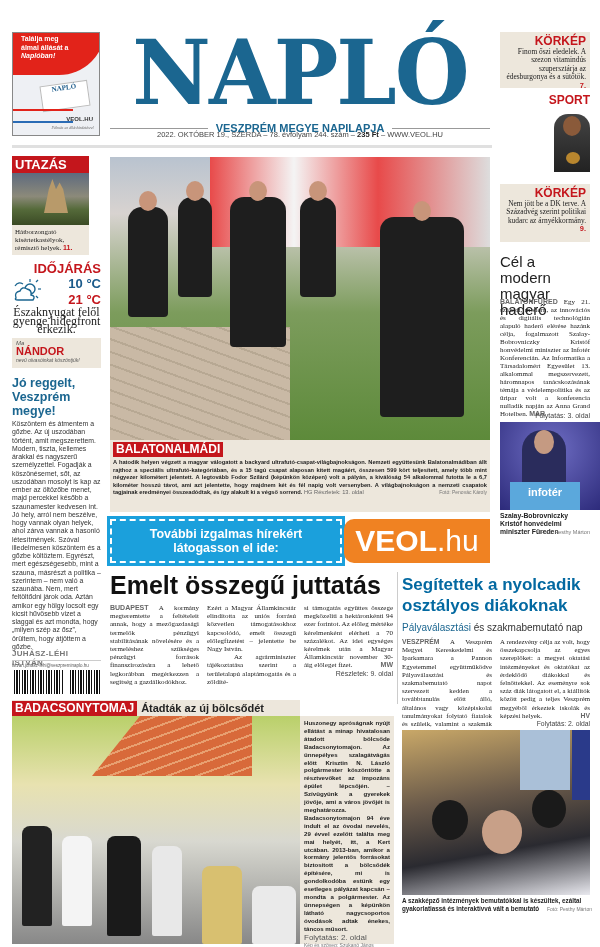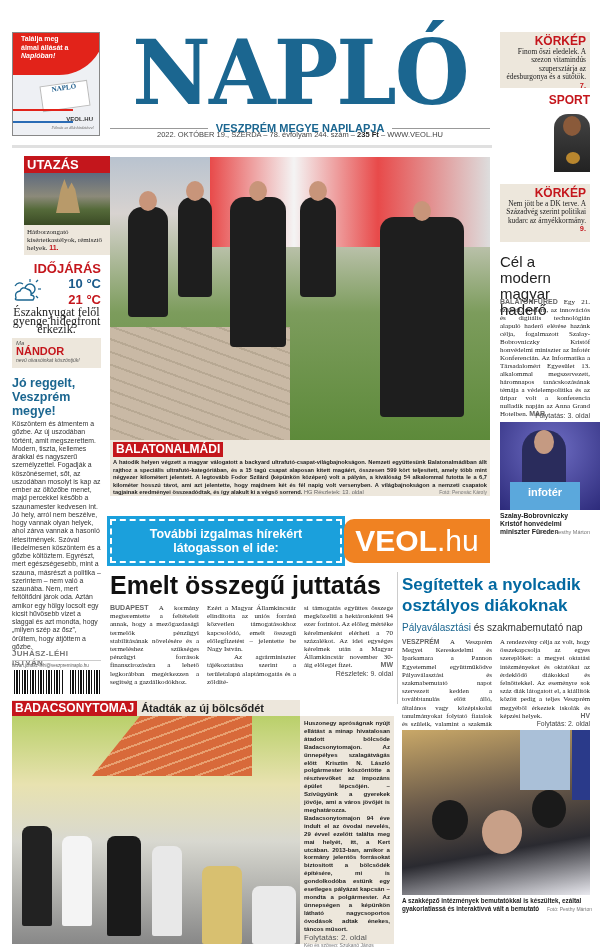--- a/index.html
+++ b/index.html
@@ -42,21 +42,21 @@
 #cel-body .lead{font-family:"Liberation Sans",sans-serif;font-weight:bold;color:#666}
 #cel-cont{left:500px;top:412px;width:90px;text-align:right;font-family:"Liberation Sans",sans-serif;font-size:7px;color:#444}
 #cel-photo{left:500px;top:422px;width:102px;height:88px;background:radial-gradient(circle at 50% 30%,#6f6ec4,#2c2a7a);overflow:hidden}
 #cel-photo .man{position:absolute;left:22px;top:8px;width:44px;height:60px;border-radius:20px 20px 4px 4px;background:#2a2c5c}
 #cel-photo .man:before{content:"";position:absolute;left:12px;top:0;width:20px;height:24px;border-radius:50%;background:#c59a82}
 #cel-photo .pod{position:absolute;left:10px;top:60px;width:70px;height:28px;background:#5ba8dc}
 #cel-photo .pod span{display:block;text-align:center;color:#fff;font-family:"Liberation Sans",sans-serif;font-weight:bold;font-size:11px;padding-top:4px}
 #cel-cap{left:500px;top:512px;width:90px;font-family:"Liberation Sans",sans-serif;font-weight:bold;font-size:6.8px;line-height:8px}
 #cel-credit{left:500px;top:529px;width:90px;text-align:right;font-family:"Liberation Sans",sans-serif;font-size:5.5px;color:#777}
 
-#utazas{left:24px;top:156px;width:86px;height:100px}
+#utazas{left:12px;top:156px;width:77px;height:100px}
 #utazas .hd{background:#c4161c;color:#fff;font-family:"Liberation Sans",sans-serif;font-weight:bold;font-size:13px;padding:1px 3px;height:17px}
 #utazas .img{height:52px;background:linear-gradient(#5e6a7e 0%,#8c8a7a 45%,#556a3a 70%,#3a4a24 100%);position:relative}
 #utazas .img:before{content:"";position:absolute;left:32px;top:6px;width:24px;height:34px;background:#b89a6a;clip-path:polygon(20% 30%,35% 0,50% 30%,65% 10%,80% 30%,100% 100%,0 100%)}
 #utazas .cap{background:#ede7dc;font-size:7px;line-height:8px;padding:3px;height:30px}
 #ido{left:12px;top:262px;width:89px}
 #ido .kick{font-size:13px;line-height:14px}
 #ido .temp{font-family:"Liberation Sans",sans-serif;font-weight:bold;font-size:13px;text-align:right;line-height:16px}
 #ido .icon{position:absolute;left:0;top:16px;width:30px;height:28px}
 #ido .desc{font-size:12px;line-height:8.5px;text-align:center;margin-top:0}
 #nevnap{left:12px;top:338px;width:89px;height:30px;background:#ede7dc;padding:2px 4px}
@@ -69,21 +69,21 @@
 #email{left:12px;top:660px;width:89px;font-family:"Liberation Sans",sans-serif;font-size:4.5px;color:#555;border-top:1px solid #ccc;padding-top:2px}
 #barcode{left:14px;top:670px;width:86px;height:24px;background:repeating-linear-gradient(90deg,#111 0 1px,#fff 1px 2px,#111 2px 4px,#fff 4px 5px,#111 5px 6px,#fff 6px 8px)}
 #barcode .gap{position:absolute;left:50px;top:0;width:6px;height:24px;background:#fff}
 
 #main-photo{left:110px;top:157px;width:380px;height:283px;overflow:hidden;background:linear-gradient(180deg,#b9c3cf 0%,#d8d3d0 20%,#7c9c5c 55%,#5d8a3a 100%)}
 #main-photo .path{position:absolute;left:0;top:170px;width:180px;height:113px;background:repeating-linear-gradient(20deg,#c9b9a5 0 10px,#b7a893 10px 12px)}
 #main-photo .banner{position:absolute;left:100px;top:0;width:280px;height:90px;background:linear-gradient(90deg,#e84a4a,#f4f4f4 30%,#e84a4a 60%,#ddd)}
 #main-photo .r{position:absolute;background:#1e1e1e;border-radius:14px 14px 4px 4px}
 #main-photo .r:before{content:"";position:absolute;left:50%;top:-16px;width:18px;height:20px;margin-left:-9px;border-radius:50%;background:#c8957a}
 
-#strip{left:110px;top:440px;width:380px;height:56px;background:#ede7dc;padding:2px 3px}
+#strip{left:110px;top:440px;width:380px;height:72px;background:#ede7dc;padding:2px 3px}
 #strip .row{display:flex;align-items:center;gap:4px}
 .tagred{background:#c4161c;color:#fff;font-family:"Liberation Sans",sans-serif;font-weight:bold;font-size:12px;padding:0 3px;line-height:15px}
 #strip .hl{font-family:"Liberation Sans",sans-serif;font-weight:bold;font-size:11.5px}
 #strip .body{font-family:"Liberation Sans",sans-serif;font-weight:bold;font-size:5.7px;line-height:7.6px;color:#222;margin-top:2px}
 #strip .more{font-weight:normal;color:#666}
 #strip .credit{float:right;font-weight:normal;color:#777;font-size:5px}
 
 #veol{left:110px;top:519px;width:380px;height:44px;display:flex}
 #veol .l{width:232px;background:#1ba0dc;border:2px dashed #fff;outline:3px solid #1ba0dc;color:#fff;font-family:"Liberation Sans",sans-serif;font-weight:bold;font-size:12.5px;line-height:14px;text-align:center;padding-top:6px}
 #veol .r{flex:1;background:#f08222;border-radius:10px 0 0 10px;margin-left:2px;color:#fff;font-family:"Liberation Sans",sans-serif;font-weight:bold;font-size:30px;line-height:44px;text-align:center}

